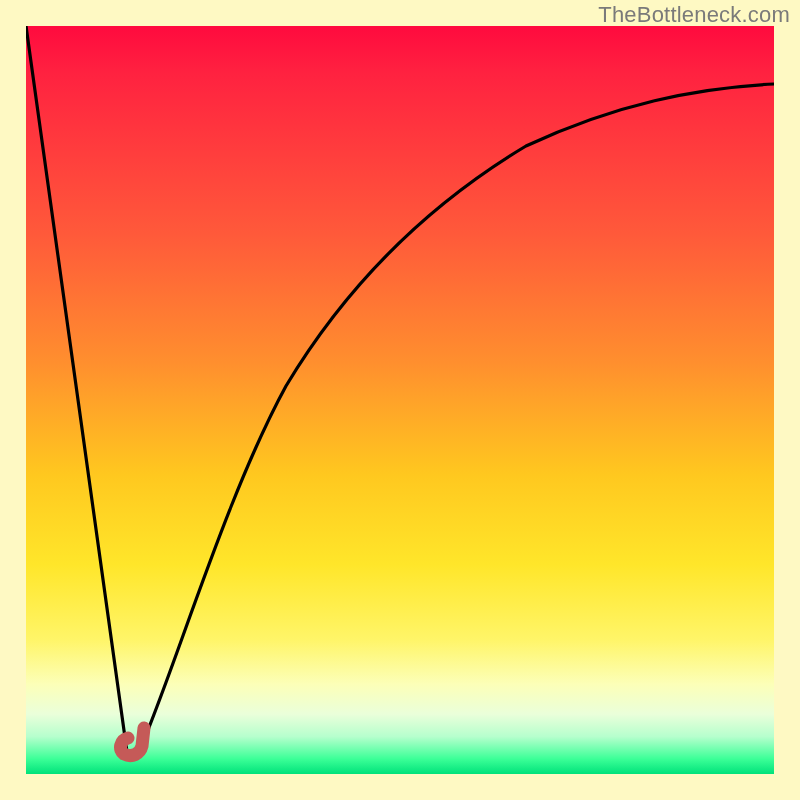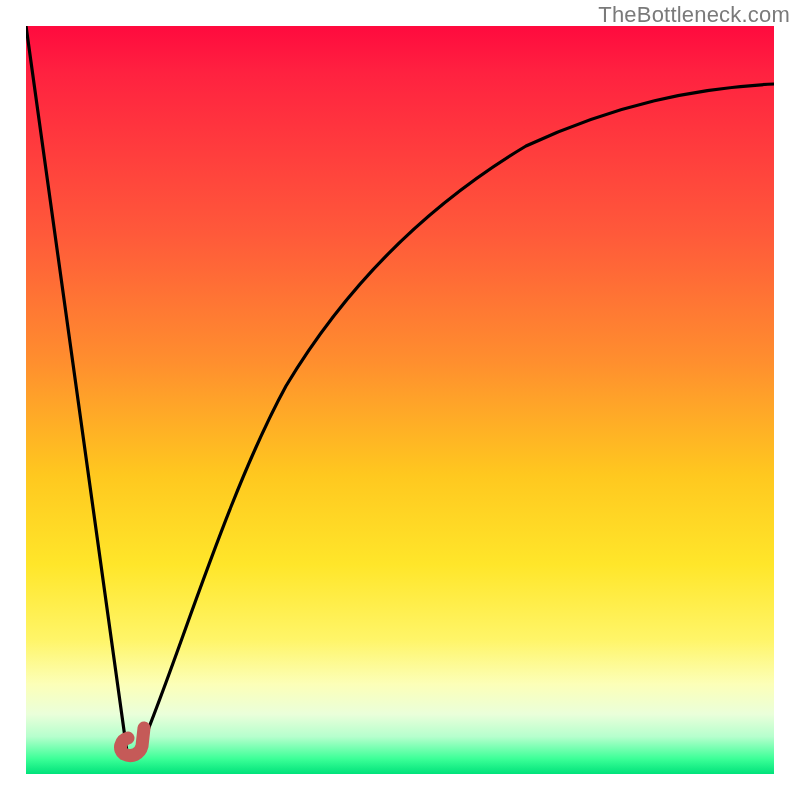--- a/index.html
+++ b/index.html
@@ -8,21 +8,21 @@
     width: 800px;
     height: 800px;
     background: #000;
     overflow: hidden;
     font-family: Arial, Helvetica, sans-serif;
   }
   .outer {
     position: relative;
     width: 800px;
     height: 800px;
-    background: #ffffff;
+    background: #fef9c3;
   }
   .watermark {
     position: absolute;
     top: 2px;
     right: 10px;
     color: #7a7a7a;
     font-size: 22px;
     font-weight: 500;
     letter-spacing: 0.2px;
     z-index: 10;

